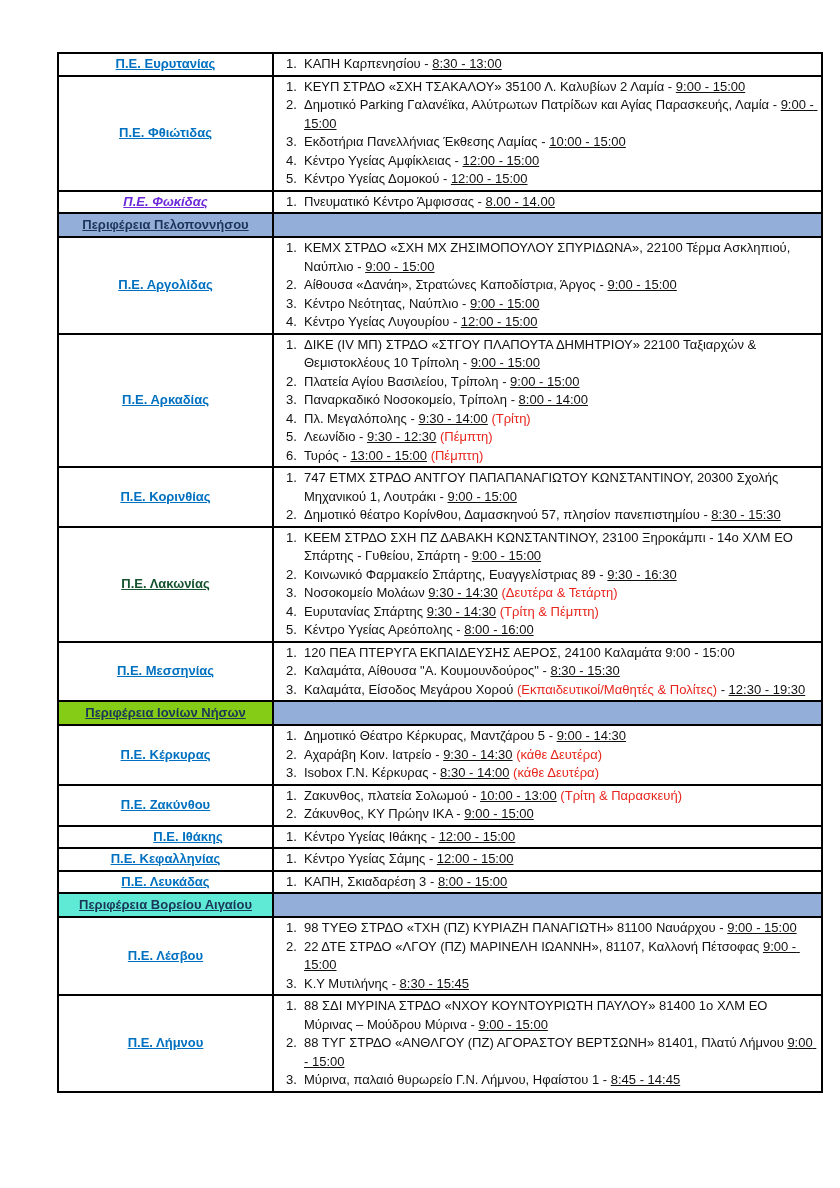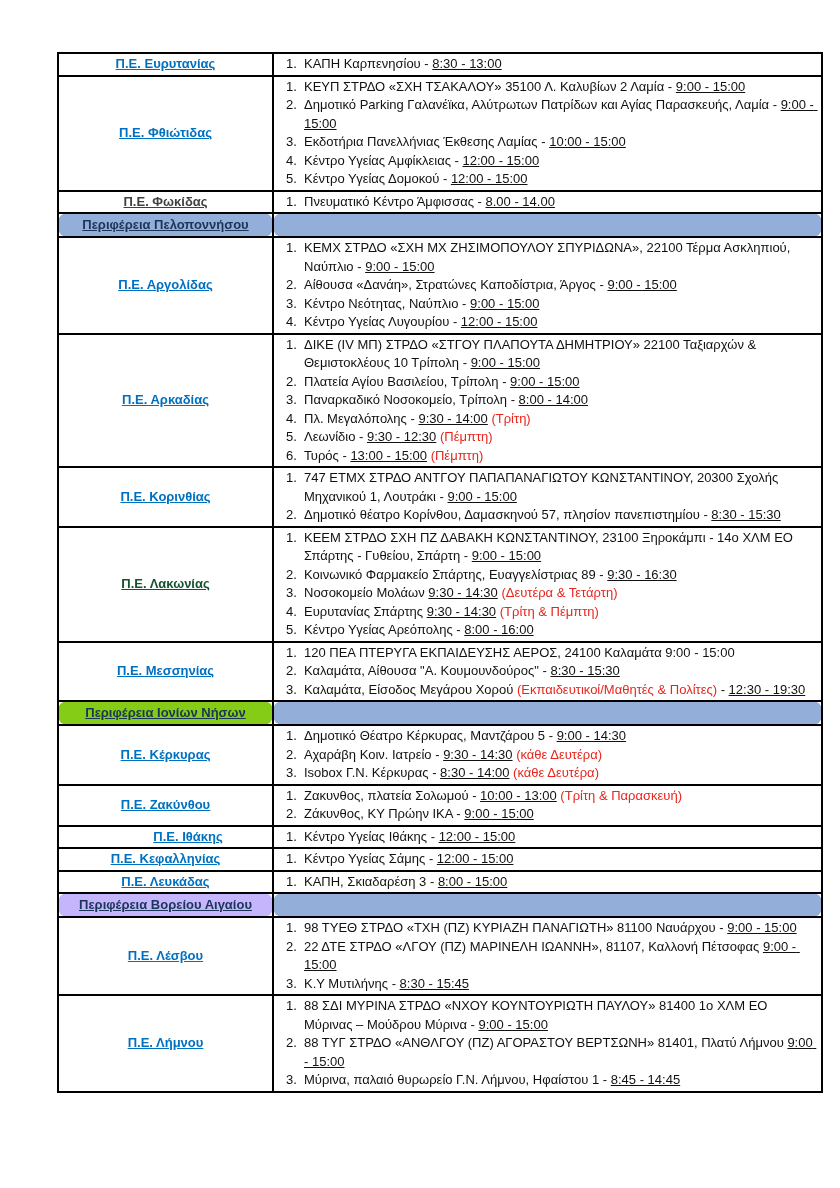--- a/index.html
+++ b/index.html
@@ -16,21 +16,21 @@
   .doc-table td{
     border:2px solid #000000;
     padding:1px 2px;
     vertical-align:middle;
   }
   td.left-cell{width:209px;text-align:center;}
   td.right-cell{width:543px;}
   .region-link{
     font-weight:bold;text-decoration:underline;cursor:pointer;
   }
-  .section-row td{height:20px;border-radius:9px;}
+  .section-row td{height:20px;}
   .section-label{
     font-weight:bold;text-decoration:underline;
   }
   .item{display:flex;align-items:flex-start;}
   .item .num{flex:none;width:28px;padding-left:10px;box-sizing:border-box;}
   .item .txt{flex:1;padding-right:2px;}
   .seg{white-space:pre-wrap;}
   .seg.u{text-decoration:underline;}
   .seg.red{}
 </style>
@@ -67,21 +67,21 @@
             <span class="num">4.</span>
             <span class="txt"><span class="seg">Κέντρο Υγείας Αμφίκλειας - </span><span class="seg u">12:00 - 15:00</span></span>
           </div>
           <div class="item">
             <span class="num">5.</span>
             <span class="txt"><span class="seg">Κέντρο Υγείας Δομοκού - </span><span class="seg u">12:00 - 15:00</span></span>
           </div>
         </td>
       </tr>
       <tr>
-        <td class="left-cell"><span class="region-link" style="color: #404040;">Π.Ε. Φωκίδας</span></td>
+        <td class="left-cell"><span class="region-link" style="color: #6d28d9; font-style: italic;">Π.Ε. Φωκίδας</span></td>
         <td class="right-cell">
           <div class="item">
             <span class="num">1.</span>
             <span class="txt"><span class="seg">Πνευματικό Κέντρο Άμφισσας - </span><span class="seg u">8.00 - 14.00</span></span>
           </div>
         </td>
       </tr>
       <tr class="section-row">
         <td class="left-cell" style="background: rgb(148, 174, 218);"><span class="section-label" style="color: rgb(26, 53, 87);">Περιφέρεια Πελοποννήσου</span></td>
         <td class="right-cell" style="background: rgb(148, 174, 218);"></td>
@@ -246,21 +246,21 @@
       <tr>
         <td class="left-cell"><span class="region-link" style="color: rgb(0, 112, 192);">Π.Ε. Λευκάδας</span></td>
         <td class="right-cell">
           <div class="item">
             <span class="num">1.</span>
             <span class="txt"><span class="seg">ΚΑΠΗ, Σκιαδαρέση 3 - </span><span class="seg u">8:00 - 15:00</span></span>
           </div>
         </td>
       </tr>
       <tr class="section-row">
-        <td class="left-cell" style="background: #c4b5fd;"><span class="section-label" style="color: rgb(26, 53, 87);">Περιφέρεια Βορείου Αιγαίου</span></td>
+        <td class="left-cell" style="background: #5eead4;"><span class="section-label" style="color: rgb(26, 53, 87);">Περιφέρεια Βορείου Αιγαίου</span></td>
         <td class="right-cell" style="background: rgb(148, 174, 218);"></td>
       </tr>
       <tr>
         <td class="left-cell"><span class="region-link" style="color: rgb(0, 112, 192);">Π.Ε. Λέσβου</span></td>
         <td class="right-cell">
           <div class="item">
             <span class="num">1.</span>
             <span class="txt"><span class="seg">98 ΤΥΕΘ ΣΤΡΔΟ «ΤΧΗ (ΠΖ) ΚΥΡΙΑΖΗ ΠΑΝΑΓΙΩΤΗ» 81100 Ναυάρχου - </span><span class="seg u">9:00 - 15:00</span></span>
           </div>
           <div class="item">

